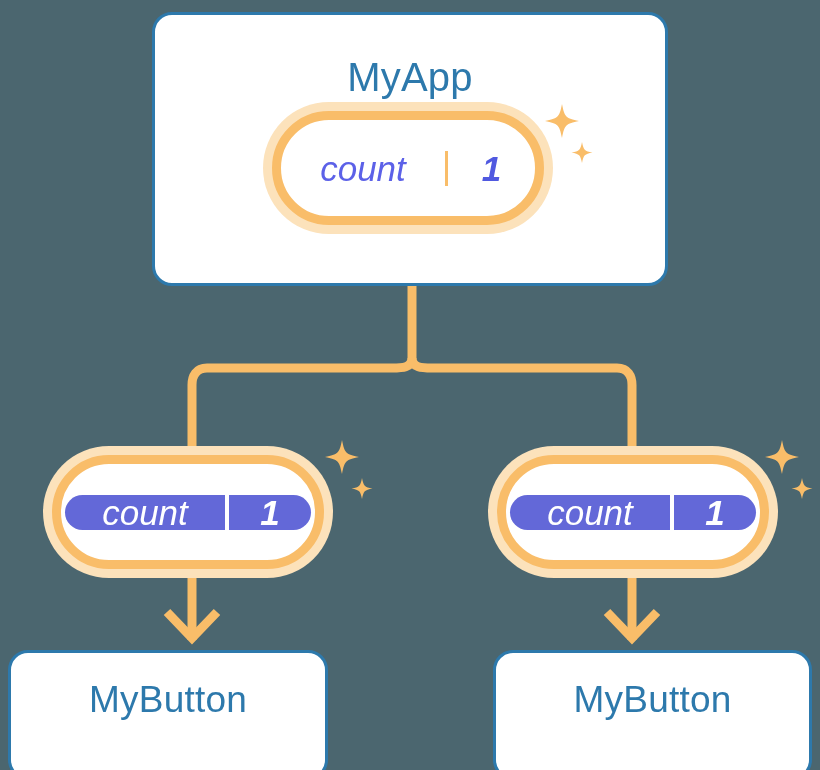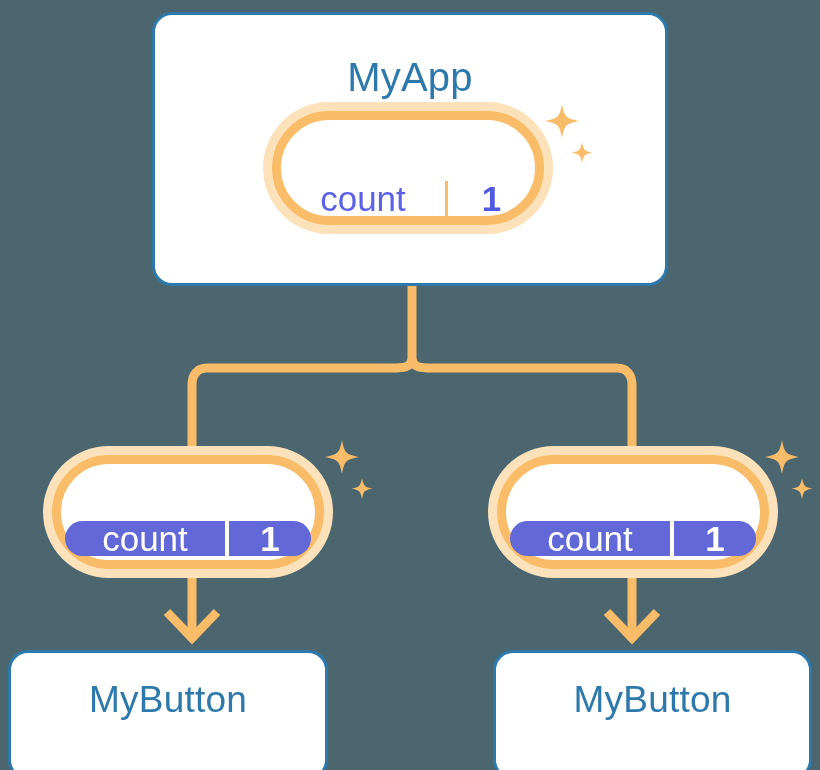--- a/index.html
+++ b/index.html
@@ -80,23 +80,24 @@
     right: 0;
     top: 28px;
     font-size: 37px;
   }
 
   
   .pill {
     position: absolute;
     box-sizing: border-box;
     display: flex;
-    align-items: flex-end;
+    align-items: center;
     border-radius: 999px;
     z-index: 4;
+    font-style: italic;
   }
 
   
   .pill-halo {
     position: absolute;
     border-radius: 999px;
     background: #fce2bb;
     z-index: 3;
   }
 

